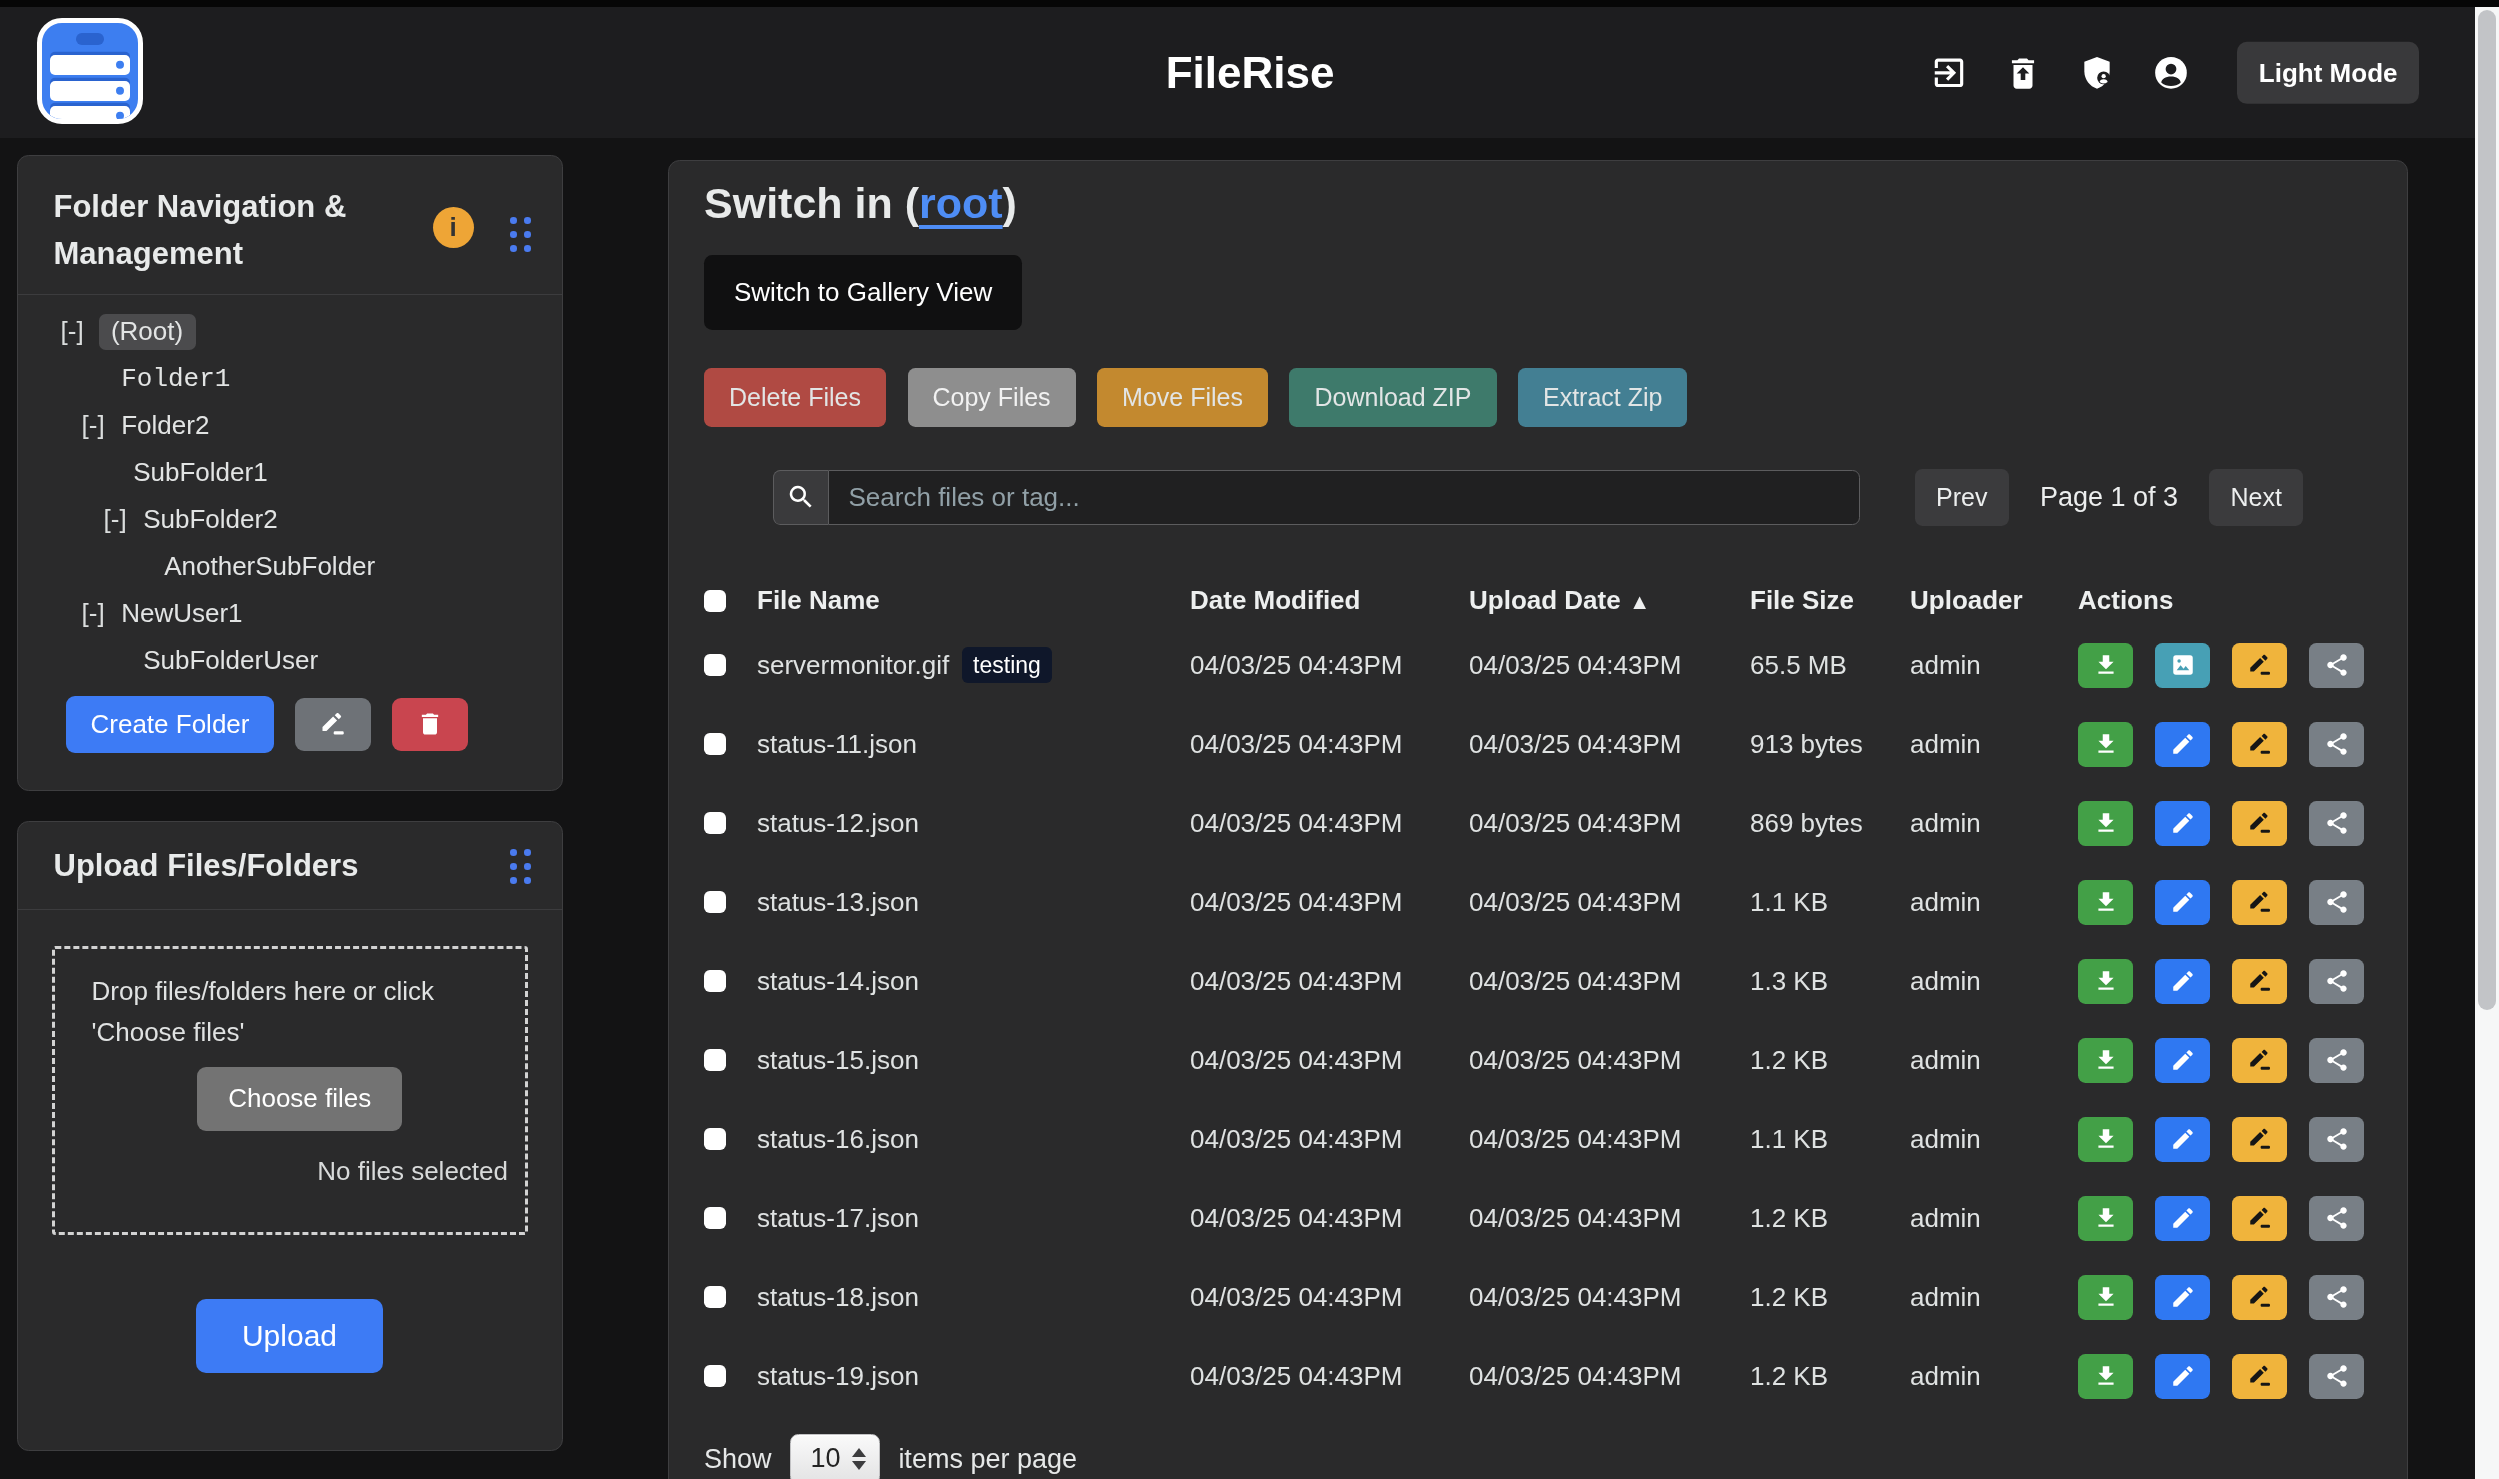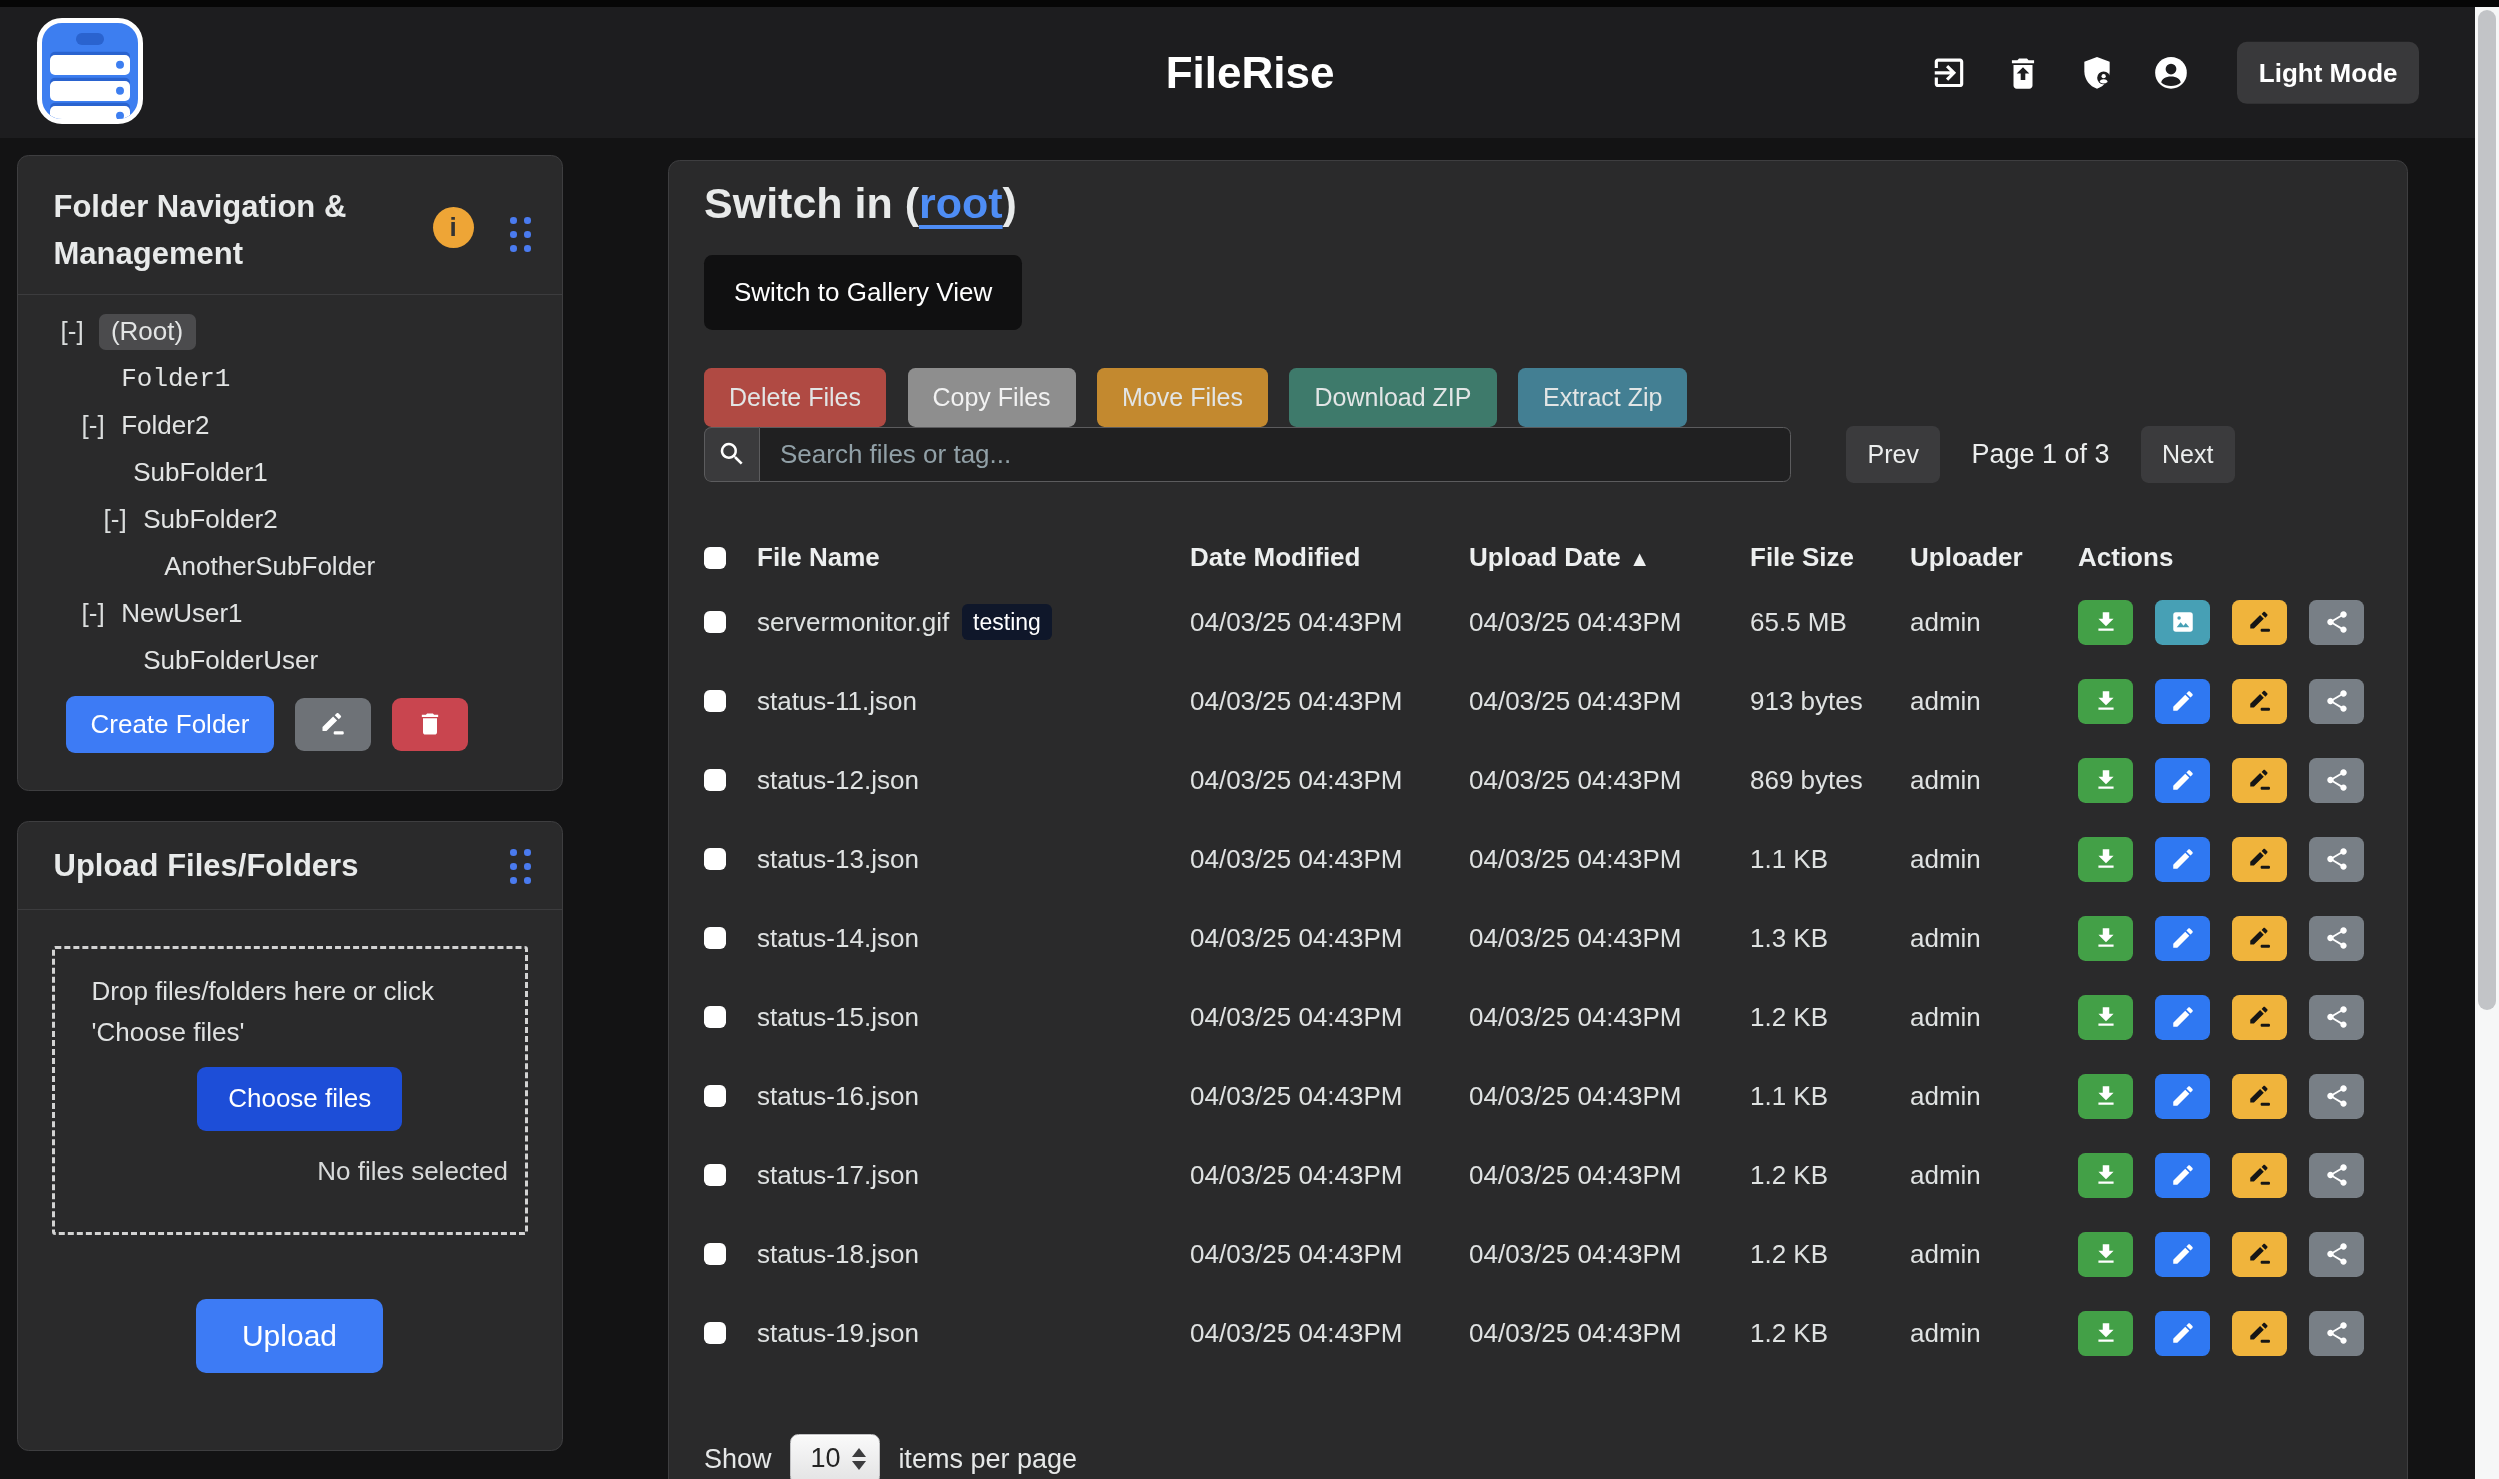--- a/index.html
+++ b/index.html
@@ -80,21 +80,21 @@
   .upload-card .card-head { height:88px; padding:0 33px 0 36px; display:flex; align-items:center; }
   .upload-card h2 { font-size:31px; }
   .upload-card .drag-dots { right:31px; top:27px; }
   .dropzone {
     margin:36px 34px 0 34px; height:289px;
     border:3.3px dashed #d2d2d2; border-radius:3.3px;
     padding:21.5px 16.5px 0 37px; font-size:26px; color:#e0e2e2; line-height:1.6;
   }
   .dz-text { text-align:left; }
   .choose-files-btn {
-    display:block; margin:13.2px auto 0 auto; background:#1d4ed8; color:#fff; border:none; cursor:pointer;
+    display:block; margin:13.2px auto 0 auto; background:#737373; color:#fff; border:none; cursor:pointer;
     font-family:inherit; font-size:26px; padding:16.5px 31px; border-radius:9px;
   }
   .no-files { text-align:right; margin-top:20px; color:#d8dada; }
   .upload-btn {
     display:block; margin:64px auto 0 auto; background:#3d7bf5; color:#fff; border:none; cursor:pointer;
     font-family:inherit; font-size:30px; padding:20px 46px; border-radius:10px;
   }
 
   
   .files-card { left:668px; top:160px; width:1740px; height:1405px; padding:18px 35px 0 35px; overflow:hidden; }
@@ -105,21 +105,21 @@
     font-size:26px; padding:22px 30px; border-radius:8.3px; display:inline-block;
   }
   .bulk-row { margin-top:38px; display:flex; gap:21.5px; }
   .bulk-btn { border:none; cursor:pointer; font-family:inherit; font-size:25px; color:#e2e5e5; padding:15px 25px; border-radius:7.4px; }
   .bulk-delete { background:#b04a43; }
   .bulk-copy { background:#8e8e8e; color:#f2f2f2; }
   .bulk-move { background:#c3892f; }
   .bulk-zip { background:#3e7a6b; }
   .bulk-extract { background:#437f93; }
 
-  .search-row { display:flex; align-items:center; height:55px; }
+  .search-row { margin-top:43px; display:flex; align-items:center; height:55px;justify-content:center; }
   .search-icon-box {
     width:55px; height:55px; flex:none; background:#3a3a3c; border:1.7px solid #5c5c5e; border-right:none;
     border-radius:7.4px 0 0 7.4px; display:flex; align-items:center; justify-content:center; cursor:pointer;
   }
   .search-icon-box svg { width:30px; height:30px; fill:#fff; }
   .search-input {
     width:1032px; height:55px; background:#202021; border:1.7px solid #5c5c5e; border-radius:0 7.4px 7.4px 0;
     color:#dfe2e2; font-size:26px; font-family:inherit; padding:0 20px; outline:none;
   }
   .search-input::placeholder { color:#91a0a7; }

